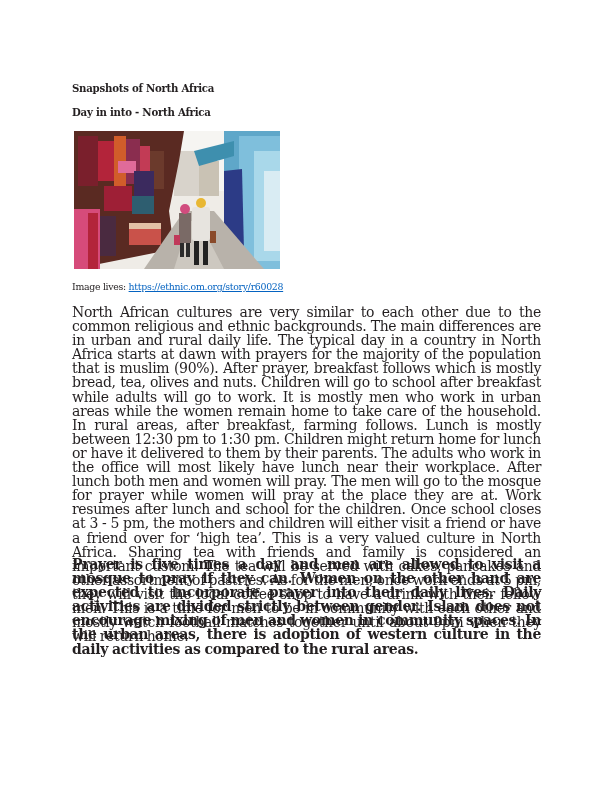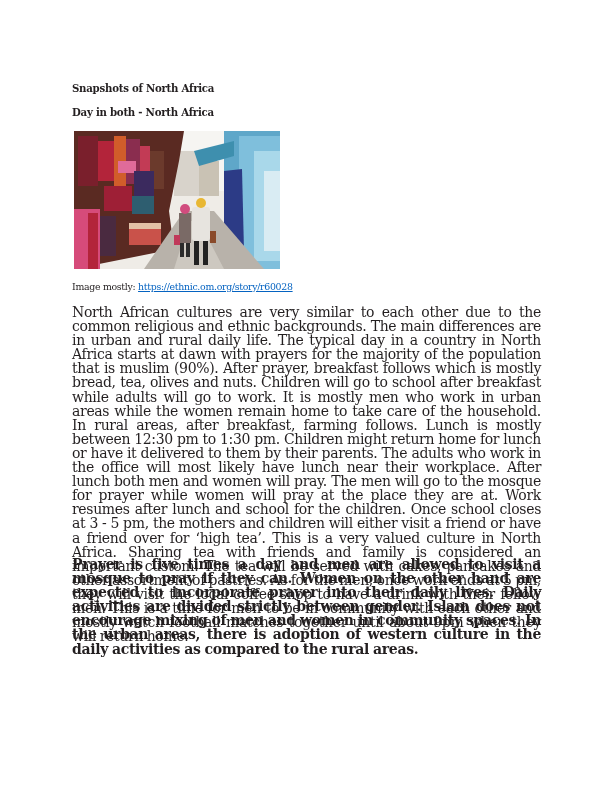--- a/index.html
+++ b/index.html
@@ -71,21 +71,21 @@
       margin: 0;
     }
     .para-1 { top: 227px; }
     .para-2 { top: 479px; font-weight: bold; }
   </style>
 </head>
 <body>
 
 <div class="page">
   <h1 class="title title-1">Snapshots of North Africa</h1>
-  <h2 class="title title-2">Day in both - North Africa</h2>
+  <h2 class="title title-2">Day in into - North Africa</h2>
 
   <div class="photo">
     <svg width="206" height="138" viewBox="0 0 206 138" xmlns="http://www.w3.org/2000/svg">
 
       <rect x="0" y="0" width="206" height="138" fill="#efece7"></rect>
       <rect x="95" y="0" width="55" height="60" fill="#f6f5f2"></rect>
 
       <rect x="100" y="20" width="40" height="45" fill="#d8d3cb"></rect>
       <rect x="125" y="30" width="20" height="35" fill="#c9c2b4"></rect>
 
@@ -129,18 +129,18 @@
 
       <rect x="118" y="76" width="18" height="34" rx="3" fill="#e7e4df"></rect>
       <circle cx="127" cy="72" r="5" fill="#e8b733"></circle>
       <rect x="120" y="110" width="5" height="24" fill="#222"></rect>
       <rect x="129" y="110" width="5" height="24" fill="#222"></rect>
       <rect x="136" y="100" width="6" height="12" fill="#8a4a2a"></rect>
     </svg>
   </div>
 
   <div class="caption">
-    <span>Image mostly: </span><a href="#">https://ethnic.om.org/story/r60028</a>
+    <span>Image lives: </span><a href="#">https://ethnic.om.org/story/r60028</a>
   </div>
 
   <p class="para para-1">North African cultures are very similar to each other due to the common religious and ethnic backgrounds. The main differences are in urban and rural daily life. The typical day in a country in North Africa starts at dawn with prayers for the majority of the population that is muslim (90%). After prayer, breakfast follows which is mostly bread, tea, olives and nuts. Children will go to school after breakfast while adults will go to work. It is mostly men who work in  urban areas while the women remain home to take care of the household. In rural areas, after breakfast, farming follows. Lunch is mostly between 12:30 pm to 1:30 pm. Children might return home for lunch or have it delivered to them by their parents. The adults who work in the office will most likely have lunch near their workplace. After lunch both men and women will pray. The men will go to the mosque for prayer while women will pray at the place they are at. Work resumes after lunch and school for the children. Once school closes at 3 -  5 pm, the mothers and children will either visit a friend or have a friend over for ‘high tea’. This is a very valued culture in North Africa. Sharing tea with friends and family is considered an important custom. The tea will be served with cakes, pancakes and other assortment of pastries. As for the men, once work ends at 5 pm, they will visit the local coffee shop to have a drink with their fellow men. This is a time for men to be in community with each other and mostly watch football matches together until about 9pm when they will return home.</p>
   <p class="para para-2">Prayer is five times a day and men are allowed to visit a mosque to pray if they can. Women on the other hand are expected to incorporate prayer into their daily lives. Daily activities are divided strictly between gender. Islam does not encourage mixing of men and women in community spaces. In the urban areas, there is adoption of western culture in the daily activities as compared to the rural areas.</p>
 </div>
 
 </body></html>

